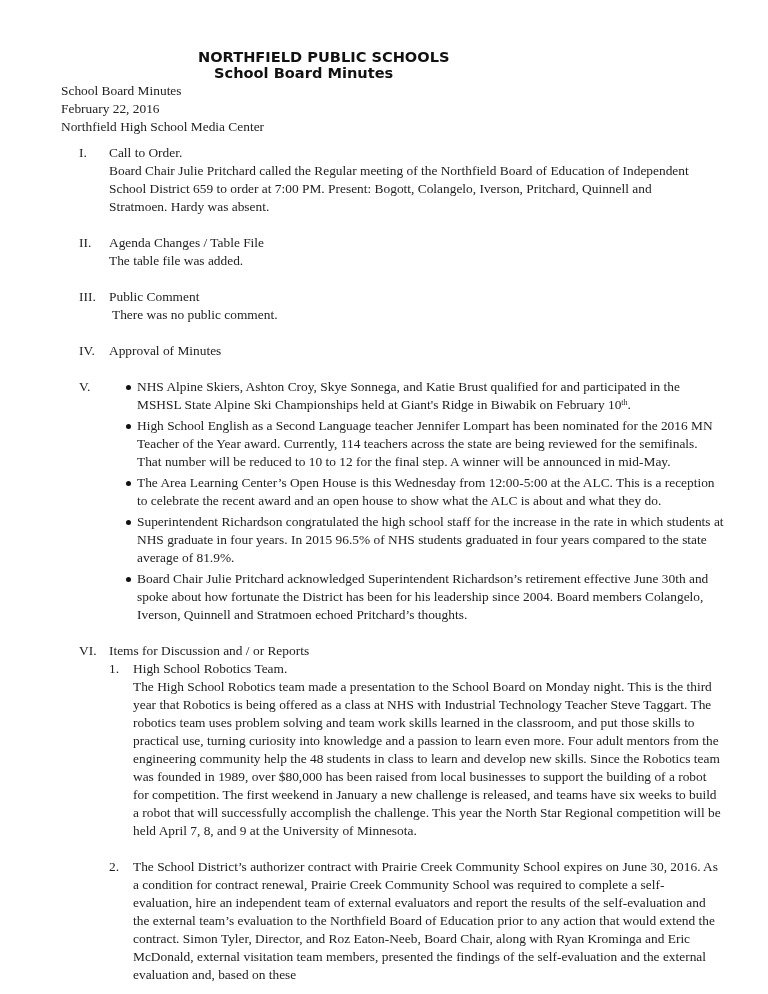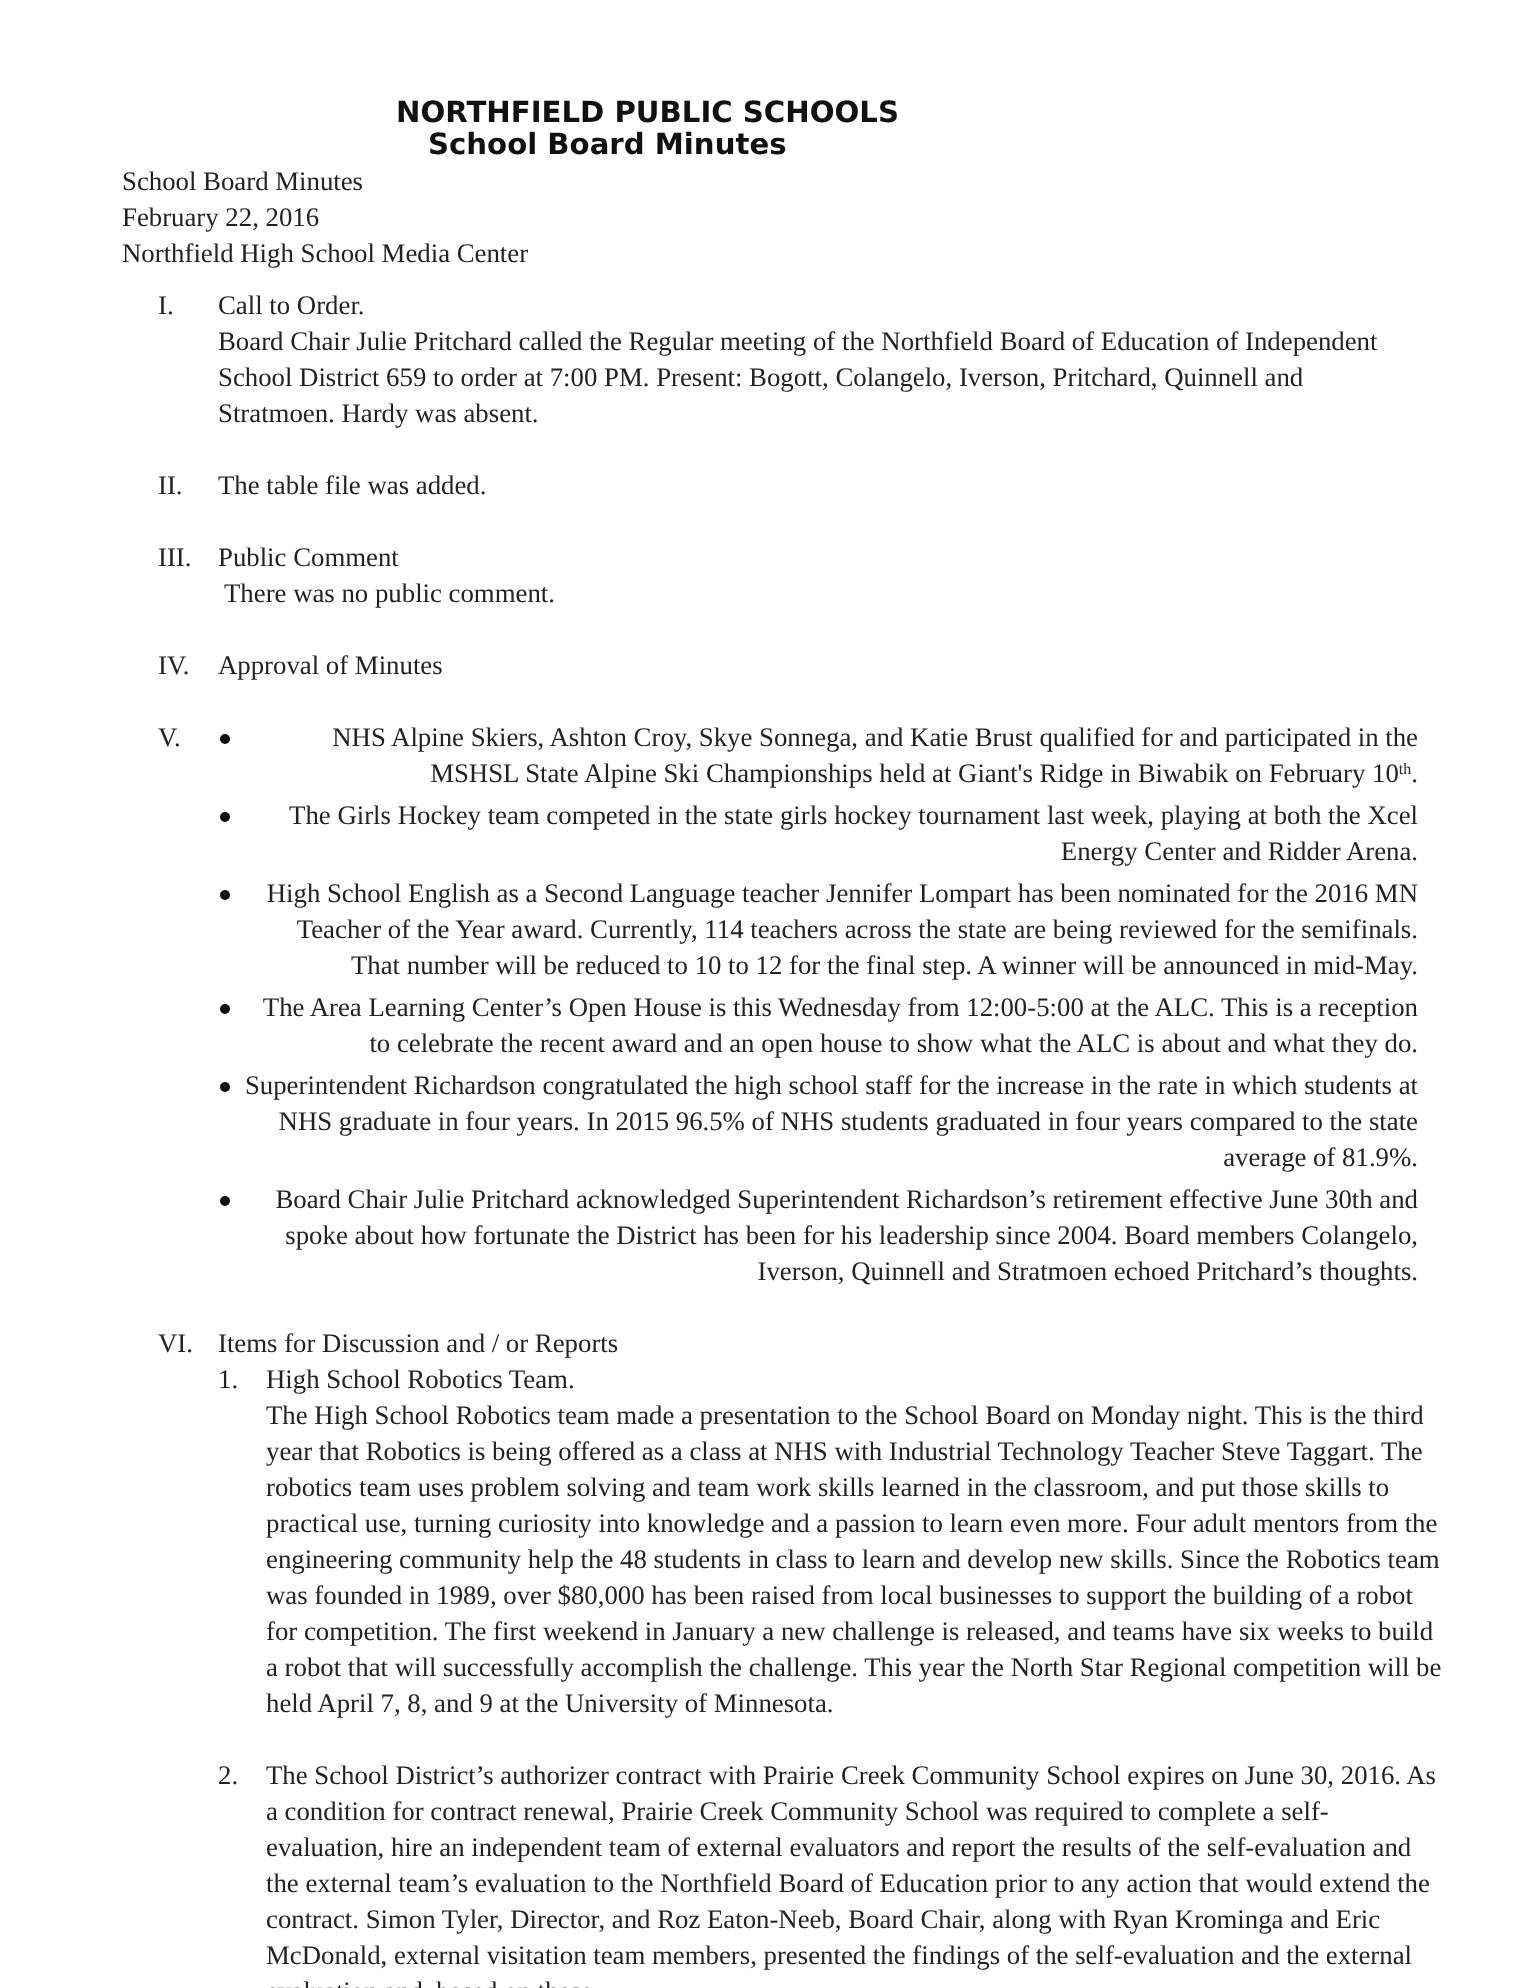--- a/index.html
+++ b/index.html
@@ -20,21 +20,21 @@
     .title-line2 { position: absolute; left: 214px; top: 16px; white-space: nowrap; }
     .header-info { position: absolute; left: 61px; top: 82px; width: 600px; }
     .header-info div { white-space: nowrap; }
     .sections { position: absolute; left: 61px; top: 144px; width: 707px; }
     .section { position: relative; padding-left: 48px; margin-bottom: 18px; }
     .roman { position: absolute; left: 0; width: 44px; text-align: right; padding-right: 0; }
     .roman span { display: inline-block; width: 26px; text-align: left; }
     .sec-title { display: block; }
     .sec-body { display: block; width: 590px; }
     .sec-body.indent1 { padding-left: 3px; }
-    ul.bullets { list-style: none; margin: 0; padding: 0; width: 600px; text-align: right; }
+    ul.bullets { list-style: none; margin: 16px; padding: 0; width: 600px; }
     ul.bullets li { position: relative; padding-left: 12px; margin-bottom: 3px; }
     ul.bullets li .dot {
       position: absolute; left: 1px; top: 7px; width: 5px; height: 5px; border-radius: 50%; background: #111;
     }
     sup { font-size: 8px; line-height: 0; vertical-align: 4px; }
     ol.items { list-style: none; margin: 0; padding: 0; }
     ol.items li { position: relative; padding-left: 24px; width: 588px; margin-bottom: 18px; }
     ol.items li .num { position: absolute; left: 0; top: 0; }
     .item-title { display: block; }
   </style>
@@ -57,44 +57,41 @@
   <div class="sections">
 
     <div class="section">
       <div class="roman"><span>I.</span></div>
       <span class="sec-title">Call to Order.</span>
       <span class="sec-body">Board Chair Julie Pritchard called the Regular meeting of the Northfield Board of Education of Independent School District 659 to order at 7:00 PM. Present: Bogott, Colangelo, Iverson, Pritchard, Quinnell and Stratmoen. Hardy was absent.</span>
     </div>
 
     <div class="section">
       <div class="roman"><span>II.</span></div>
+      <span class="sec-title">Agenda Changes / Table File</span>
       <span class="sec-body">The table file was added.</span>
     </div>
 
     <div class="section">
       <div class="roman"><span>III.</span></div>
       <span class="sec-title">Public Comment</span>
       <span class="sec-body indent1">There was no public comment.</span>
     </div>
 
     <div class="section">
       <div class="roman"><span>IV.</span></div>
       <span class="sec-title">Approval of Minutes</span>
     </div>
 
     <div class="section">
       <div class="roman"><span>V.</span></div>
       <ul class="bullets">
         <li>
           <span class="dot"></span>
           <span>NHS Alpine Skiers, Ashton Croy, Skye Sonnega, and Katie Brust qualified for and participated in the MSHSL State Alpine Ski Championships held at Giant's Ridge in Biwabik on February 10</span><sup>th</sup><span>.</span>
-        </li>
-        <li>
-          <span class="dot"></span>
-          <span>The Girls Hockey team competed in the state girls hockey tournament last week, playing at both the Xcel Energy Center and Ridder Arena.</span>
         </li>
         <li>
           <span class="dot"></span>
           <span>High School English as a Second Language teacher Jennifer Lompart has been nominated for the 2016 MN Teacher of the Year award. Currently, 114 teachers across the state are being reviewed for the semifinals. That number will be reduced to 10 to 12 for the final step. A winner will be announced in mid-May.</span>
         </li>
         <li>
           <span class="dot"></span>
           <span>The Area Learning Center’s Open House is this Wednesday from 12:00-5:00 at the ALC.  This is a reception to celebrate the recent award and an open house to show what the ALC is about and what they do.</span>
         </li>
         <li>

